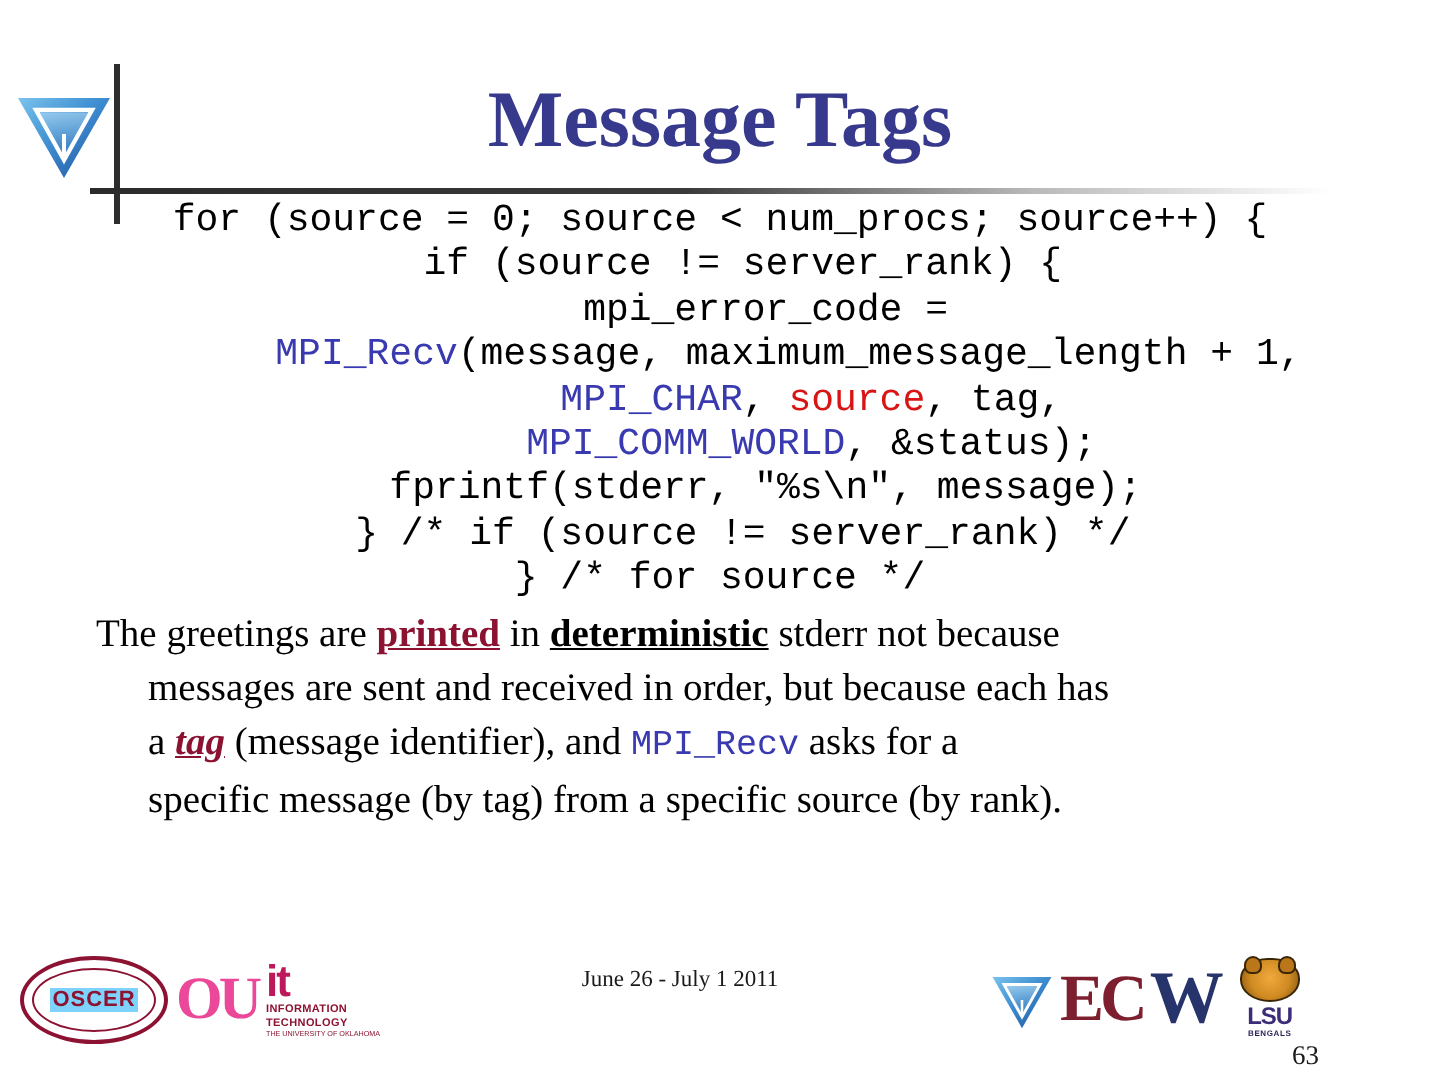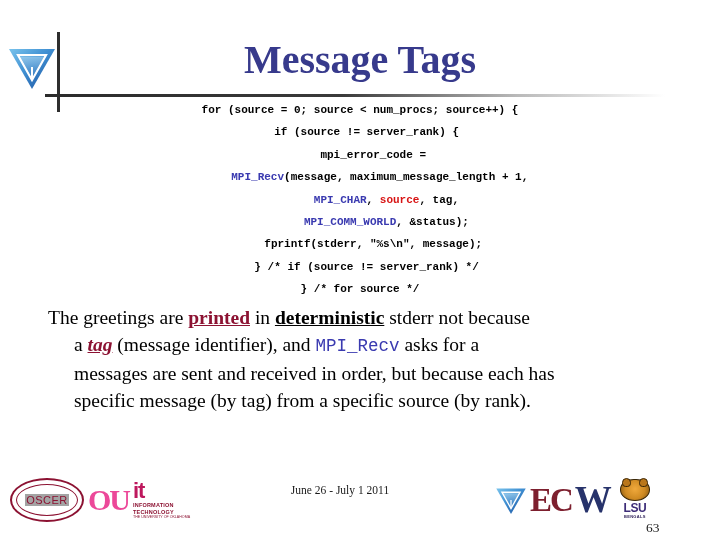--- a/index.html
+++ b/index.html
@@ -55,22 +55,22 @@
   }
 
   
   #code-block {
     position: absolute;
     left: 0;
     top: 99px;
     width: 720px;
     text-align: center;
     font-family: "Liberation Mono", "DejaVu Sans Mono", monospace;
-    font-size: 11px;
-    font-weight: bold;
+    font-size: 19px;
+    font-weight: normal;
     line-height: 22.4px;
     color: #000000;
     white-space: pre;
   }
   #code-block .code-line { display: block; }
   .tok-mpi { color: #3a3ab0; }
   .tok-src { color: #d81414; }
 
   
   #body-text {
@@ -147,24 +147,24 @@
   .logo-oscer::before {
     content: "";
     position: absolute;
     left: 4px; top: 4px; right: 4px; bottom: 4px;
     border: 1px solid #8c1232;
     border-radius: 50%;
   }
   .logo-oscer .oscer-word {
     font-family: "Liberation Sans", sans-serif;
     font-size: 11px;
-    font-weight: normal;
+    font-weight: bold;
     color: #8c1232;
     letter-spacing: 0.5px;
-    background: #a3a3a3;
+    background: #7dd3fc;
     padding: 0 1px;
     z-index: 2;
   }
 
   
   .logo-ou {
     font-family: "Liberation Serif", "DejaVu Serif", serif;
     font-size: 30px;
     font-weight: bold;
     color: #ec4899;
@@ -294,22 +294,22 @@
 
 <div id="header-rule-vertical"></div>
 <div id="header-rule-horizontal"></div>
 
 <div id="page-title">Message Tags</div>
 
 <div id="code-block"><span class="code-line"><span>for (source = 0; source &lt; num_procs; source++) {</span></span><span class="code-line"><span>  if (source != server_rank) {</span></span><span class="code-line"><span>    mpi_error_code =</span></span><span class="code-line"><span>      </span><span class="tok-mpi">MPI_Recv</span><span>(message, maximum_message_length + 1,</span></span><span class="code-line"><span>        </span><span class="tok-mpi">MPI_CHAR</span><span>, </span><span class="tok-src">source</span><span>, tag,</span></span><span class="code-line"><span>        </span><span class="tok-mpi">MPI_COMM_WORLD</span><span>, &amp;status);</span></span><span class="code-line"><span>    fprintf(stderr, "%s\n", message);</span></span><span class="code-line"><span>  } /* if (source != server_rank) */</span></span><span class="code-line"><span>} /* for source */</span></span></div>
 
 <div id="body-text">
     <span class="ln"><span>The greetings are </span><span class="em-maroon">printed</span><span> in </span><span class="em-black">deterministic</span><span> stderr not because</span></span>
+    <span class="ln ind"><span>messages are sent and received in order, but because each has</span></span>
     <span class="ln ind"><span>a </span><span class="em-maroon-i">tag</span><span> (message identifier), and </span><span class="mono-blue">MPI_Recv</span><span> asks for a</span></span>
-    <span class="ln ind"><span>messages are sent and received in order, but because each has</span></span>
     <span class="ln ind"><span>specific message (by tag) from a specific source (by rank).</span></span>
   </div>
 
 <div class="footer-logos" id="footer-logos-left">
   <div class="logo-oscer">
     <span class="oscer-word">OSCER</span>
   </div>
   <div class="logo-ou">OU</div>
   <div class="logo-ouit">
     <span class="ouit-main">it</span>

